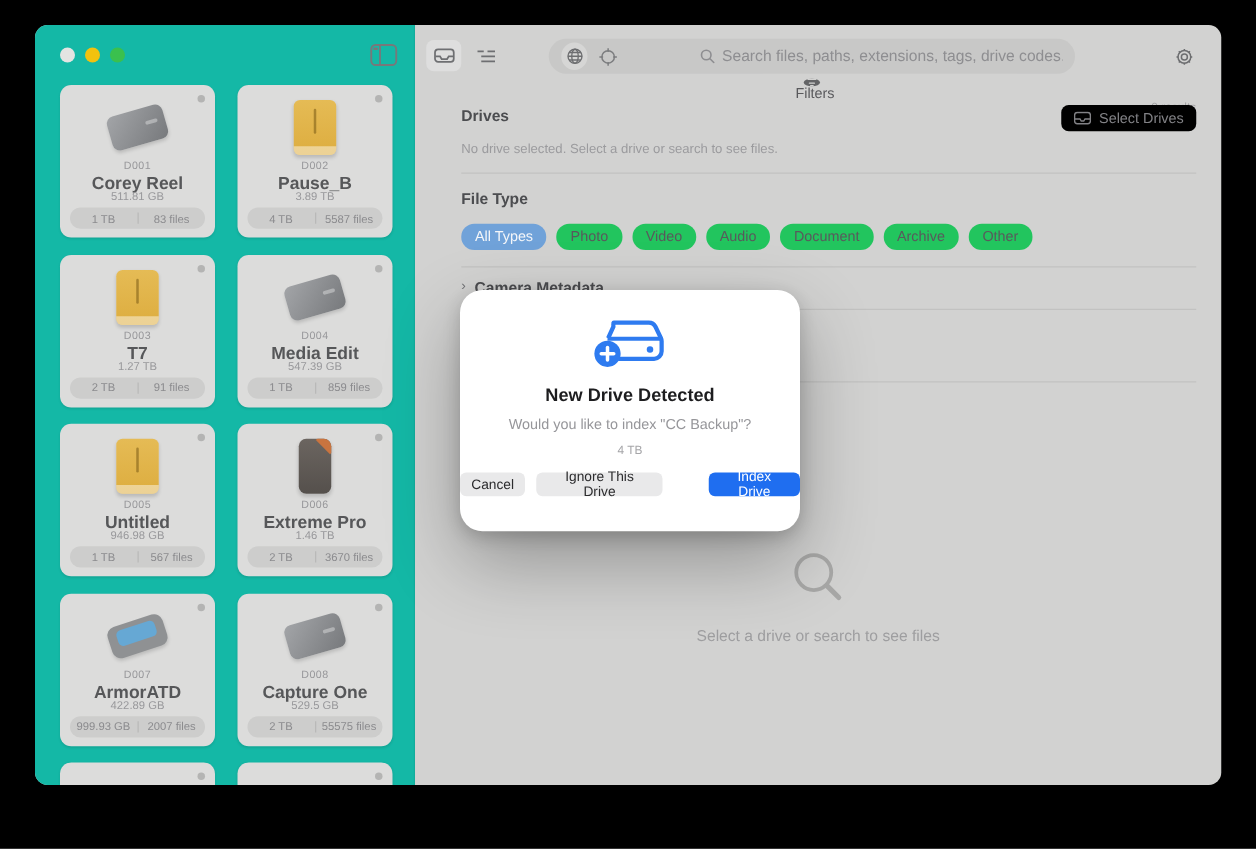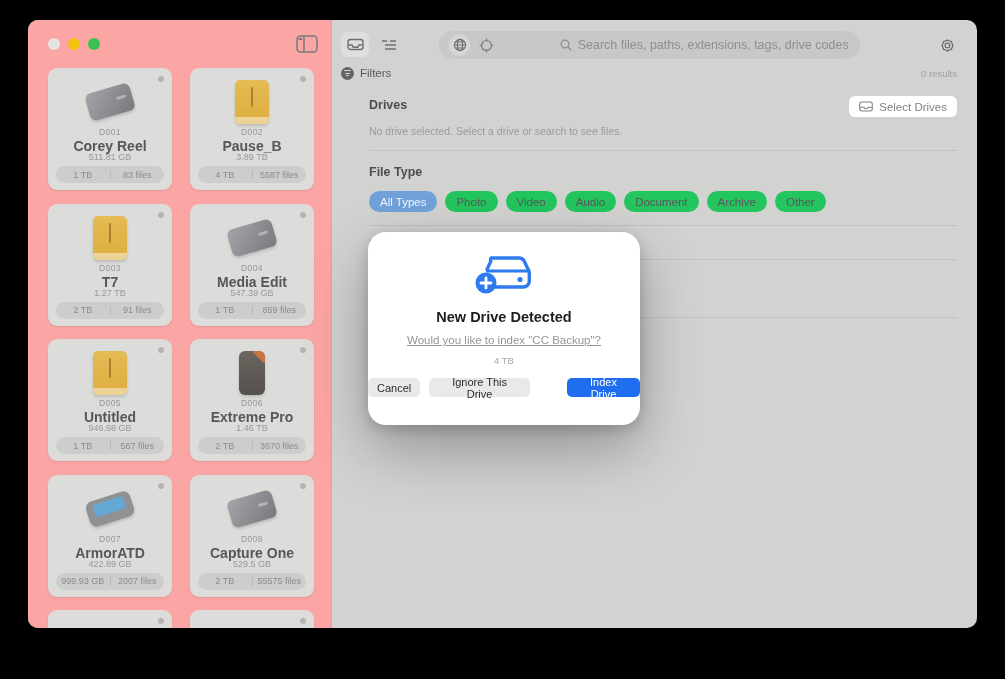--- a/index.html
+++ b/index.html
@@ -6,21 +6,21 @@
   body{
     width:1005px;height:679px;background:#000;position:relative;overflow:hidden;
     font-family:"Liberation Sans","DejaVu Sans",sans-serif;
     -webkit-font-smoothing:antialiased;
   }
   .window{
     position:absolute;left:28px;top:20px;width:949px;height:608px;
     background:#d2d2d1;border-radius:10px;overflow:hidden;
   }
   
-  .sidebar{position:absolute;left:0;top:0;width:304px;height:608px;background:#fca5a5;}
+  .sidebar{position:absolute;left:0;top:0;width:304px;height:608px;background:#14b8a6;}
   .sidebar::after{content:"";position:absolute;right:0;top:0;bottom:0;width:1px;background:rgba(0,0,0,0.06);}
   .traffic{position:absolute;left:20px;top:18px;display:flex;gap:8px;}
   .tl{width:12px;height:12px;border-radius:50%;}
   .tl.close{background:#e4e4e2;}
   .tl.min{background:#f2c20e;}
   .tl.zoom{background:#3ac04e;}
   .sidebar-toggle{position:absolute;left:266px;top:13px;width:26px;height:22px;color:#77787a;}
   .cards{position:absolute;left:20px;top:48px;width:266px;}
   .card{
     position:absolute;width:124px;height:122px;background:#dcdcdb;border-radius:9px;
@@ -55,54 +55,54 @@
   .seg .seg-btn{width:28px;height:25px;border-radius:6px;display:flex;align-items:center;justify-content:center;color:#6e6f72;}
   .seg .seg-btn.active{background:#dedede;}
   .searchbar{
     position:absolute;left:107px;top:11px;width:421px;height:28px;border-radius:14px;background:#c8c8c7;
     display:flex;align-items:center;padding:0 10px;box-sizing:border-box;
   }
   .scope-globe{width:22px;height:22px;border-radius:50%;background:#d6d6d5;display:flex;align-items:center;justify-content:center;color:#6d6e70;}
   .scope-target{width:22px;height:22px;margin-left:6px;display:flex;align-items:center;justify-content:center;color:#7c7d7f;}
   .search-text{display:flex;align-items:center;margin-left:62px;color:#8e8e91;font-size:12.5px;gap:6px;white-space:nowrap;overflow:hidden;}
   .gear{position:absolute;right:18px;top:13px;width:24px;height:24px;color:#6d6e70;display:flex;align-items:center;justify-content:center;}
-  .filters-row{position:absolute;left:9px;right:20px;top:43px;height:20px;display:flex;align-items:center;}
+  .filters-row{position:absolute;left:9px;right:20px;top:43px;height:20px;display:flex;align-items:center;flex-direction:column;}
   .filter-circle{width:13px;height:13px;border-radius:50%;background:#636466;display:flex;flex-direction:column;align-items:center;justify-content:center;gap:1.5px;}
   .filter-circle i{display:block;height:1px;background:#d2d2d1;border-radius:1px;}
   .filter-circle i:nth-child(1){width:7px;}
   .filter-circle i:nth-child(2){width:5px;}
   .filter-circle i:nth-child(3){width:3px;}
   .filters-label{margin-left:6px;font-size:11.5px;color:#59595c;}
   .results-count{margin-left:auto;font-size:9.5px;color:#a0a0a2;}
-  .content{position:absolute;left:37px;right:20px;top:78px;}
+  .content{position:absolute;left:37px;right:20px;top:66px;}
   .sec-title{font-size:12.5px;font-weight:bold;color:#4c4d50;}
   .drives-head{display:flex;align-items:flex-start;}
   .select-drives{
-    margin-left:auto;margin-top:-2px;height:21px;padding:0 10px;border-radius:6px;background:#ffffff;
+    margin-left:auto;margin-top:-2px;height:21px;padding:0 10px;border-radius:6px;background:#000000;
     display:flex;align-items:center;gap:6px;font-size:11.5px;color:#828286;
   }
   .muted-line{margin-top:8px;font-size:10.5px;color:#9b9b9e;}
   .divider{height:1px;background:rgba(0,0,0,0.075);margin:0;}
   .pills{display:flex;gap:8px;margin-top:11px;}
   .type-pill{height:21px;padding:0 11px;border-radius:11px;background:#22c55e;color:#59595c;font-size:11.5px;display:flex;align-items:center;}
   .type-pill.selected{background:#70a2d9;color:#f4f6f9;}
   .cam-row{display:flex;align-items:center;gap:7px;}
   .chevron{color:#737477;font-size:11px;transform:translateY(-1px);}
   .date-sec .from{margin-top:8px;font-size:11px;color:#8a8a8d;}
   .empty-state{position:absolute;left:0;top:418px;width:645px;text-align:center;color:#a3a3a3;}
   .empty-state .mag{margin:0 auto;}
   .empty-state .msg{margin-top:16px;font-size:12.5px;color:#9e9ea0;}
   
   .dialog{
     position:absolute;left:340px;top:212px;width:272px;height:193px;background:#fff;border-radius:18px;
     box-shadow:0 24px 60px rgba(0,0,0,0.30),0 4px 14px rgba(0,0,0,0.18);text-align:center;
   }
   .dialog .d-icon{margin:20px auto 0;width:62px;height:44px;position:relative;color:#2e7bf0;}
   .dialog .d-title{margin-top:13px;font-size:14.5px;font-weight:bold;color:#1d1d1f;}
-  .dialog .d-msg{margin-top:9px;font-size:11.5px;color:#96969a;text-decoration:underline;}
+  .dialog .d-msg{margin-top:9px;font-size:11.5px;color:#96969a;}
   .dialog .d-size{margin-top:9px;font-size:9.5px;color:#a6a6a9;}
   .dialog .d-buttons{margin-top:12px;display:flex;justify-content:center;gap:9px;}
   .d-btn{height:19px;padding:0 9px;border-radius:5px;display:flex;align-items:center;font-size:11px;}
   .d-btn.plain{background:#e9e9ea;color:#2c2c2e;}
   .d-btn.primary{background:#1f6ef0;color:#fff;margin-left:28px;}
   svg{display:block;}
 </style>
 </head>
 <body>
 
@@ -356,20 +356,29 @@
       </div>
       <div class="divider" style="margin-top:10px;"></div>
 
       <div class="date-sec" style="margin-top:9px;">
         <span class="sec-title">Date Modified</span>
         <div class="from">From</div>
       </div>
       <div class="divider" style="margin-top:10px;"></div>
     </div>
 
+    <div class="empty-state">
+      <div class="mag" style="width:48px;">
+        <svg width="48" height="48" viewBox="0 0 48 48">
+            <circle cx="20" cy="20" r="14" fill="none" stroke="#a8a8a7" stroke-width="3"></circle>
+            <line x1="30.5" y1="30.5" x2="40" y2="40" stroke="#a8a8a7" stroke-width="4" stroke-linecap="round"></line>
+          </svg>
+      </div>
+      <div class="msg">Select a drive or search to see files</div>
+    </div>
   </div>
 
   <div class="dialog">
     <div class="d-icon">
       <svg width="62" height="44" viewBox="0 0 62 44">
         <path d="M18 6 h28 a6 6 0 0 1 5.4 3.4 l4.3 9 a6 6 0 0 1 .6 2.6 v8 a6 6 0 0 1 -6 6 H22" fill="none" stroke="currentColor" stroke-width="3.4" stroke-linecap="round"></path>
         <path d="M13.5 18.6 l4.2-9.2 A6 6 0 0 1 18 6" fill="none" stroke="currentColor" stroke-width="3.4"></path>
         <line x1="13" y1="19" x2="55" y2="19" stroke="currentColor" stroke-width="3.2"></line>
         <circle cx="47" cy="27.5" r="2.6" fill="currentColor"></circle>
         <circle cx="13" cy="31" r="10.5" fill="currentColor"></circle>

